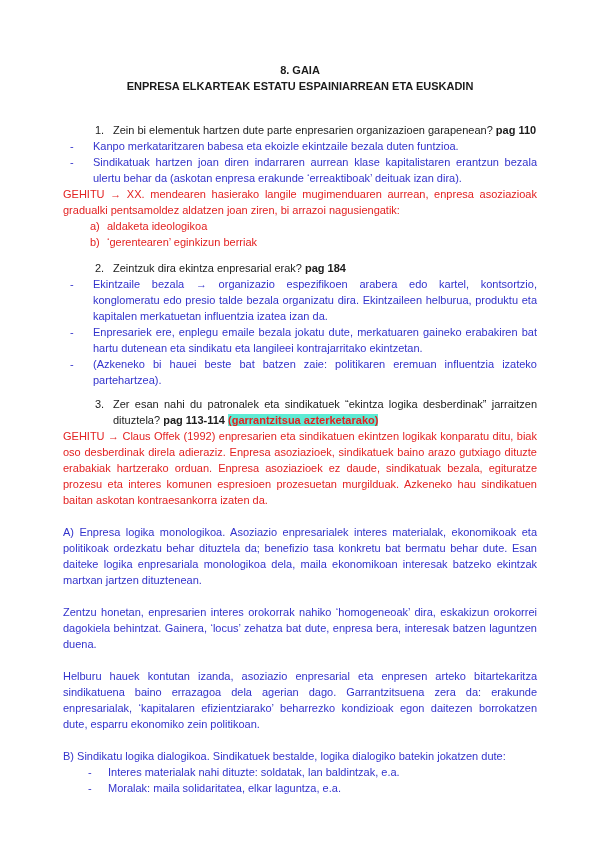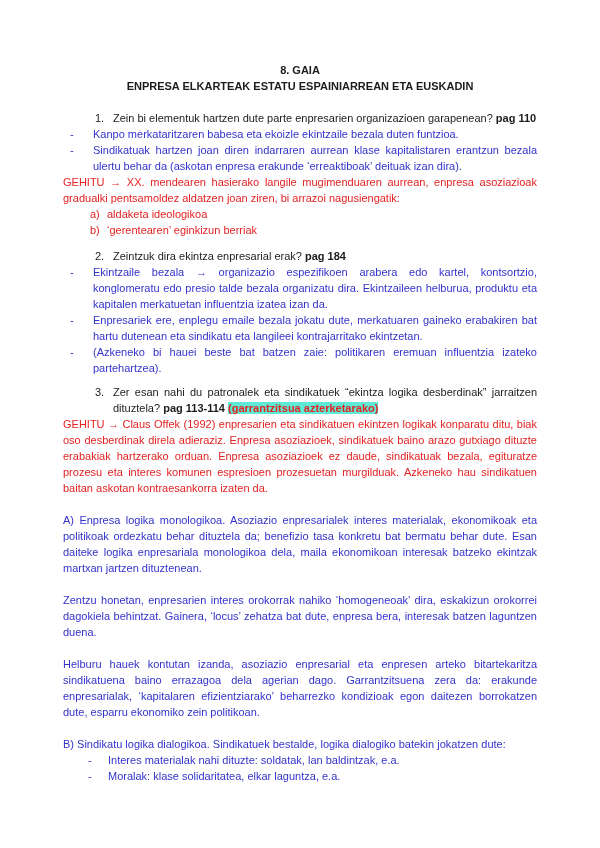--- a/index.html
+++ b/index.html
@@ -7,21 +7,21 @@
     width: 600px; height: 848px;
     background: #ffffff;
     box-sizing: border-box;
     padding: 62px 63px 0 63px;
     font-family: "Liberation Sans", "DejaVu Sans", sans-serif;
     font-size: 11px;
     line-height: 16px;
     color: #1c1c1c;
     overflow: hidden;
   }
-  .title { text-align: center; font-weight: bold; margin-bottom: 16px; }
+  .title { text-align: center; font-weight: bold; margin-bottom: 28px; }
   p { margin: 0; }
   .just { text-align: justify; }
   .blue { color: #3333cc; }
   .red  { color: #e32222; }
   .num-item { position: relative; padding-left: 50px; text-align: justify; }
   .num-item .num { position: absolute; left: 32px; }
   .dash-item { position: relative; padding-left: 30px; text-align: justify; }
   .dash-item .dash { position: absolute; left: 7px; }
   .dash-item.deep { padding-left: 45px; text-align: left; }
   .dash-item.deep .dash { left: 25px; }
@@ -96,16 +96,16 @@
   <p class="blue just mt16">Zentzu honetan, enpresarien interes orokorrak nahiko ‘homogeneoak’ dira, eskakizun orokorrei dagokiela behintzat. Gainera, ‘locus’ zehatza bat dute, enpresa bera, interesak batzen laguntzen duena.</p>
   <p class="blue just mt16">Helburu hauek kontutan izanda, asoziazio enpresarial eta enpresen arteko bitartekaritza sindikatuena baino errazagoa dela agerian dago. Garrantzitsuena zera da: erakunde enpresarialak, ‘kapitalaren efizientziarako’ beharrezko kondizioak egon daitezen borrokatzen dute, esparru ekonomiko zein politikoan.</p>
 
   <p class="blue just mt16">B) Sindikatu logika dialogikoa. Sindikatuek bestalde, logika dialogiko batekin jokatzen dute:</p>
   <div class="dash-item deep blue">
     <span class="dash">-</span>
     <span>Interes materialak nahi dituzte: soldatak, lan baldintzak, e.a.</span>
   </div>
   <div class="dash-item deep blue">
     <span class="dash">-</span>
-    <span>Moralak: klase solidaritatea, elkar laguntza, e.a.</span>
+    <span>Moralak: maila solidaritatea, elkar laguntza, e.a.</span>
   </div>
 
 </div>
 
 </body></html>

